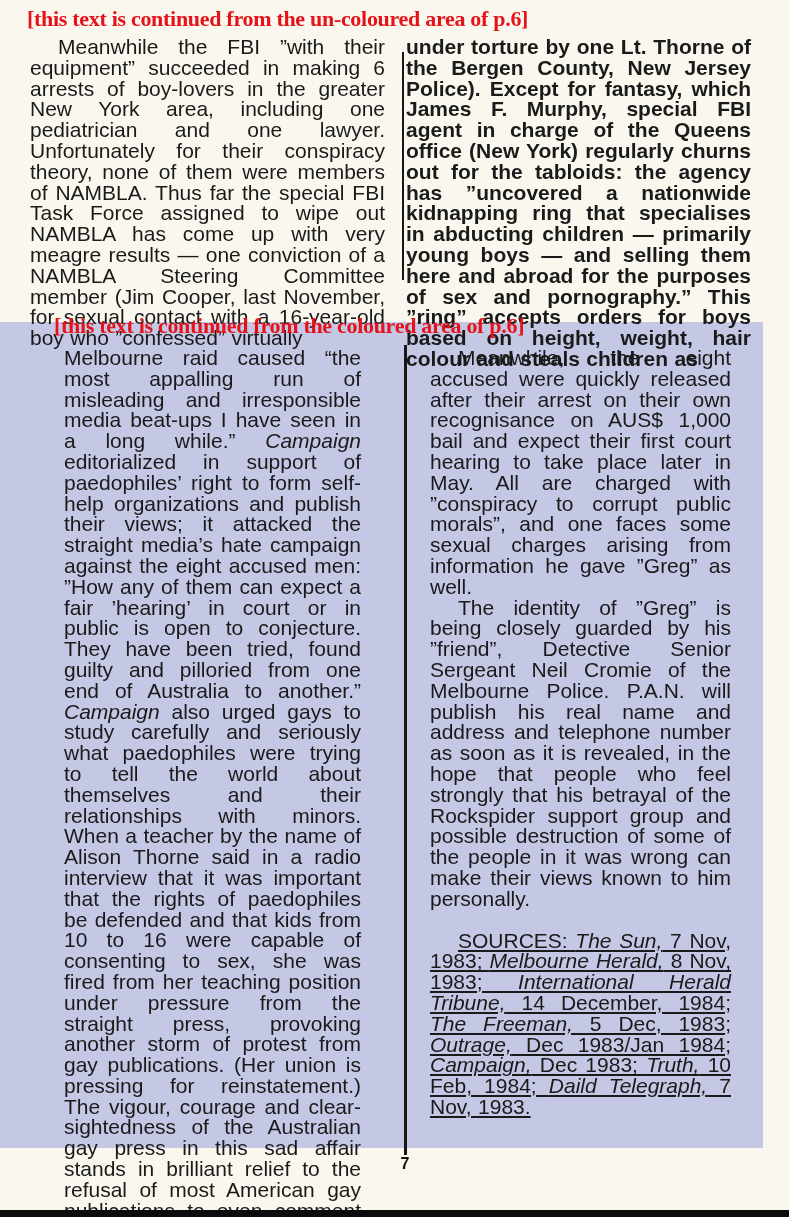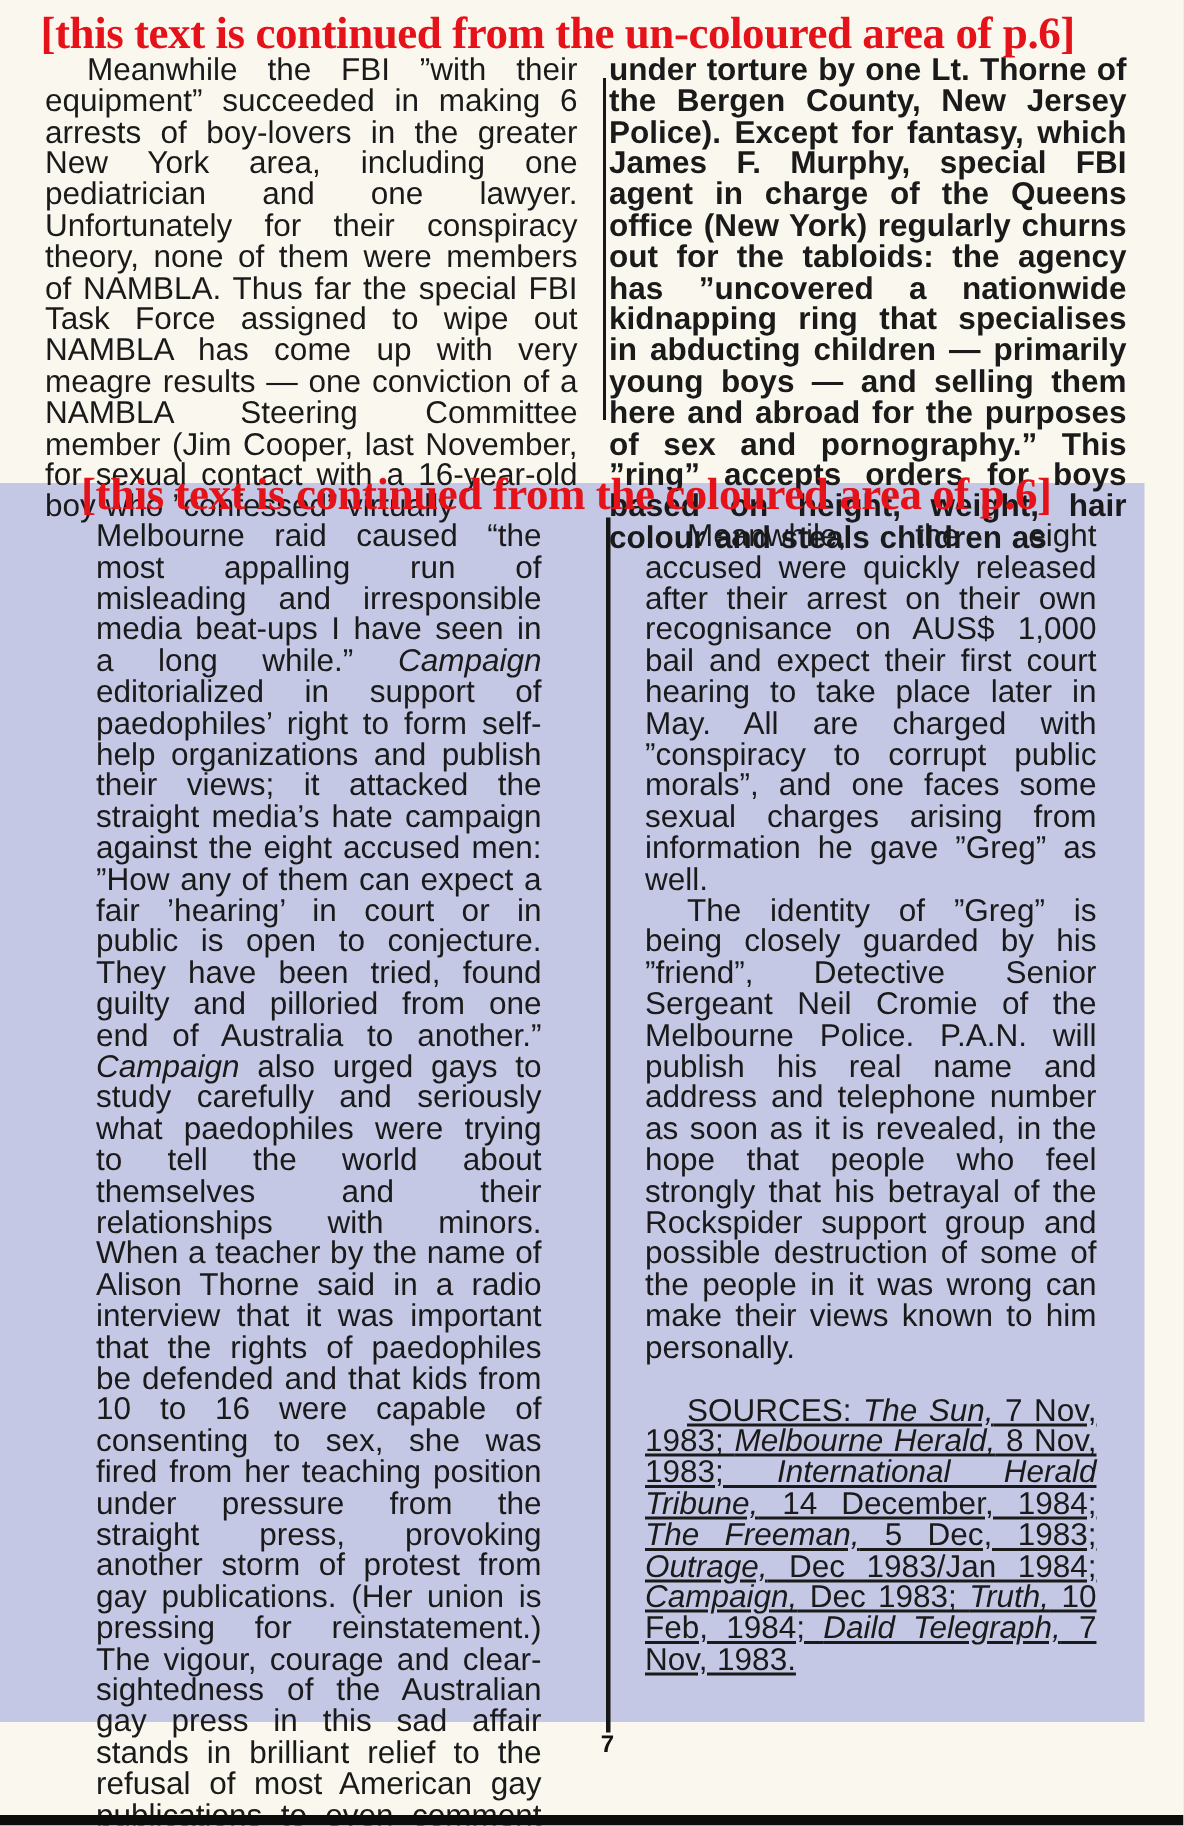--- a/index.html
+++ b/index.html
@@ -10,21 +10,21 @@
     position: relative;
     width: 789px;
     height: 1217px;
     background: var(--page-bg, #faf8ee);
     overflow: hidden;
   }
   .continued-heading {
     position: absolute;
     font-family: "Liberation Serif", serif;
     font-weight: bold;
-    font-size: 30px;
+    font-size: 22px;
     letter-spacing: -0.3px;
     color: var(--heading-red, #e6121a);
     white-space: nowrap;
     z-index: 3;
   }
   #heading-top { left: 27px; top: 6px; }
   #heading-coloured { left: 32px; top: 313px; margin-left: 22px; }
 
   #coloured-block {
     position: absolute;

